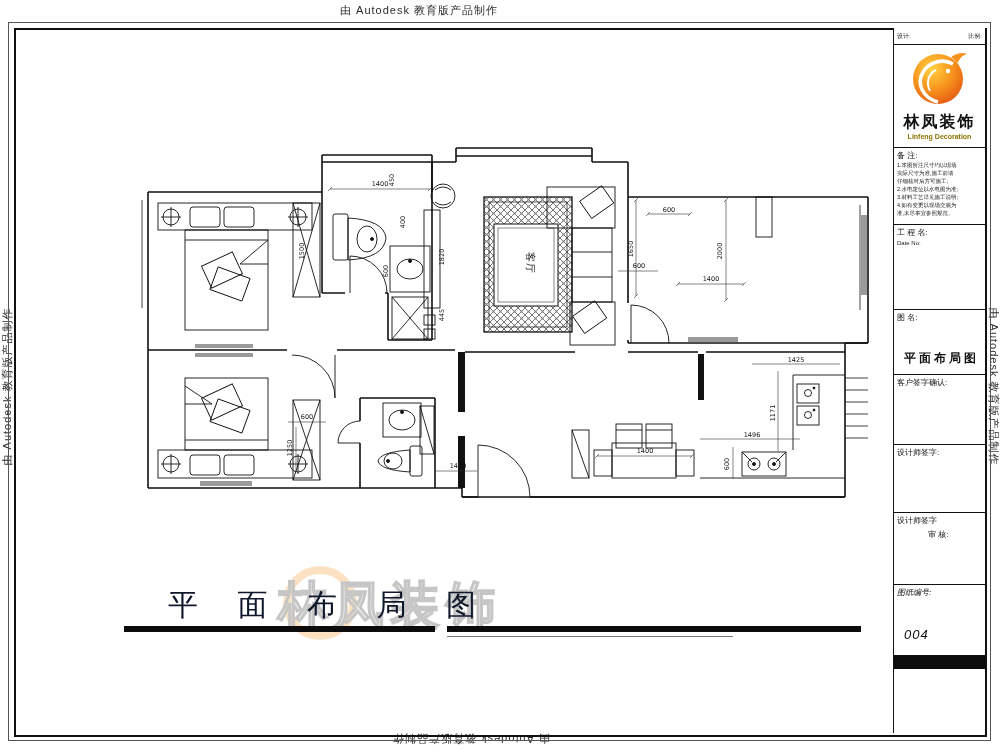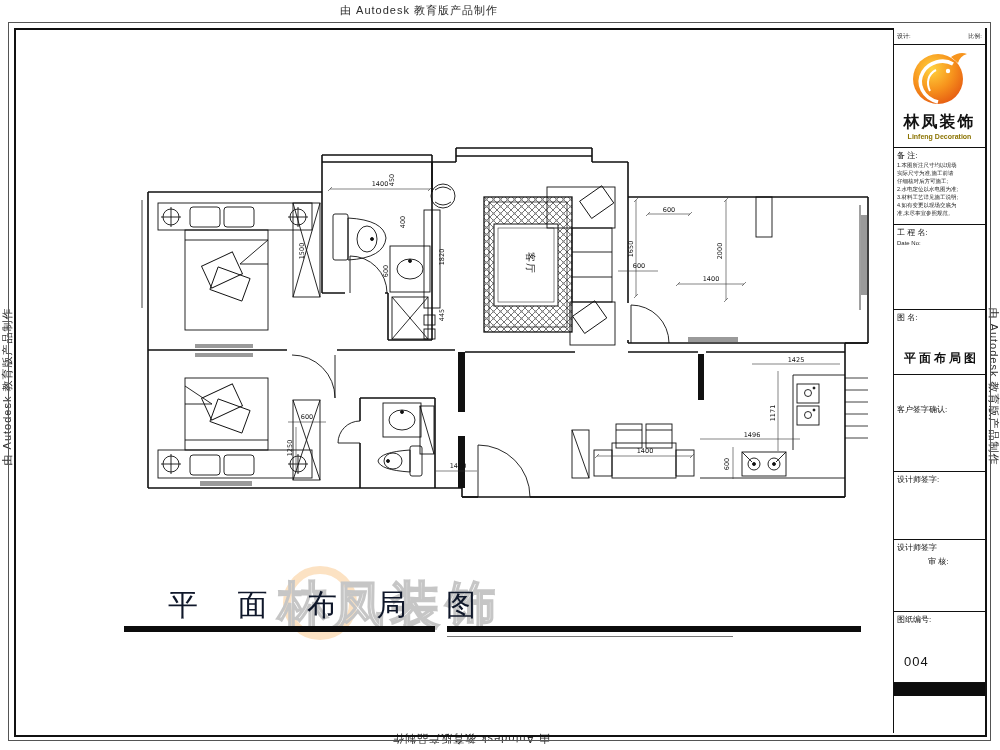--- a/index.html
+++ b/index.html
@@ -28,25 +28,25 @@
   
   .sidebar{position:absolute;left:893px;top:28px;width:91px;height:705px;border-left:1px solid #111;background:#fff;}
   .sec{border-bottom:1px solid #111;position:relative;box-sizing:border-box;padding:2px 3px;}
   .s-top{height:17px;display:flex;justify-content:space-between;align-items:center;font-size:6px;color:#222;}
   .s-logo{height:103px;text-align:center;}
   .brand-cn{font-size:16px;font-weight:bold;letter-spacing:2px;margin-top:1px;}
   .brand-en{font-size:7px;font-weight:bold;color:#8b7300;letter-spacing:0;}
   .s-proj{height:85px;}
   .s-notes{height:77px;}
   .s-name{height:65px;}
-  .s-client{height:70px;margin-top:27px;}
+  .s-client{height:70px;}
   .s-designer{height:68px;}
   .s-draft{height:72px;}
   .s-date{height:63px;}
-  .s-num{height:71px;}
+  .s-num{height:71px;font-style:italic;}
   .s-bar{height:13px;background:#0c0c0c;border-bottom:none;}
   .lab{font-size:8px;color:#111;}
   .lab-sub{font-size:6px;color:#222;margin-top:2px;}
   .note-line{font-size:5.5px;line-height:8px;color:#222;white-space:nowrap;overflow:hidden;}
   .center-val{position:absolute;left:10px;right:0;text-align:left;margin-top:12px;}
   .v-name{top:28px;font-size:12px;letter-spacing:3px;font-weight:bold;}
   .v-num{top:30px;font-size:13px;letter-spacing:1px;}
 </style>
 </head>
 <body>

